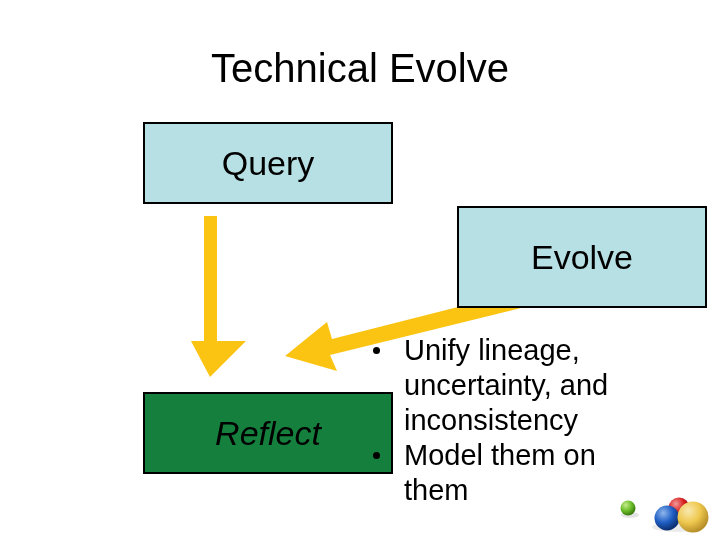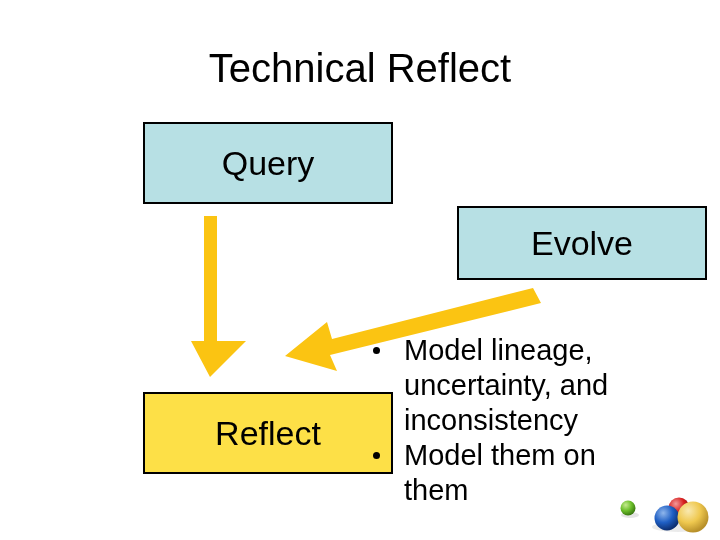--- a/index.html
+++ b/index.html
@@ -49,29 +49,30 @@
     left: 95px;
     top: 122px;
     width: 250px;
     height: 82px;
     background: #b7e0e4;
   }
   #box-evolve {
     left: 409px;
     top: 206px;
     width: 250px;
-    height: 74px;
+    height: 102px;
     background: #b7e0e4;
   }
   #box-reflect {
     left: 95px;
     top: 392px;
     width: 250px;
     height: 82px;
-    background: #fde047;
+    background: #15803d;
+    font-style: italic;
   }
 
   
   #arrows {
     position: absolute;
     left: 0;
     top: 0;
     width: 720px;
     height: 540px;
     pointer-events: none;
@@ -115,21 +116,21 @@
     width: 720px;
     height: 540px;
     pointer-events: none;
   }
 </style>
 </head>
 <body>
 
 <div id="slide">
 
-  <div id="title">Technical Reflect</div>
+  <div id="title">Technical Evolve</div>
 
   <svg id="arrows" viewBox="0 0 720 540" width="720" height="540">
 
     <polygon fill="#fbc412" points="204,216 217,216 217,341 246,341 210,377 191,341 204,341"></polygon>
 
     <polygon fill="#fbc412" points="533,288 541,303 330,355 337,371 285,356 327,322 332,339"></polygon>
   </svg>
 
   <div class="box" id="box-query">
     <span>Query</span>
@@ -140,21 +141,21 @@
   </div>
 
   <div class="box" id="box-reflect">
     <span>Reflect</span>
   </div>
 
   <div id="bullets">
     <ul>
       <li>
         <span class="dot"></span>
-        <span>Model lineage, uncertainty, and inconsistency</span>
+        <span>Unify lineage, uncertainty, and inconsistency</span>
       </li>
       <li>
         <span class="dot"></span>
         <span>Model them on them</span>
       </li>
     </ul>
   </div>
 
   <svg id="spheres" viewBox="0 0 720 540" width="720" height="540">
     <defs>

